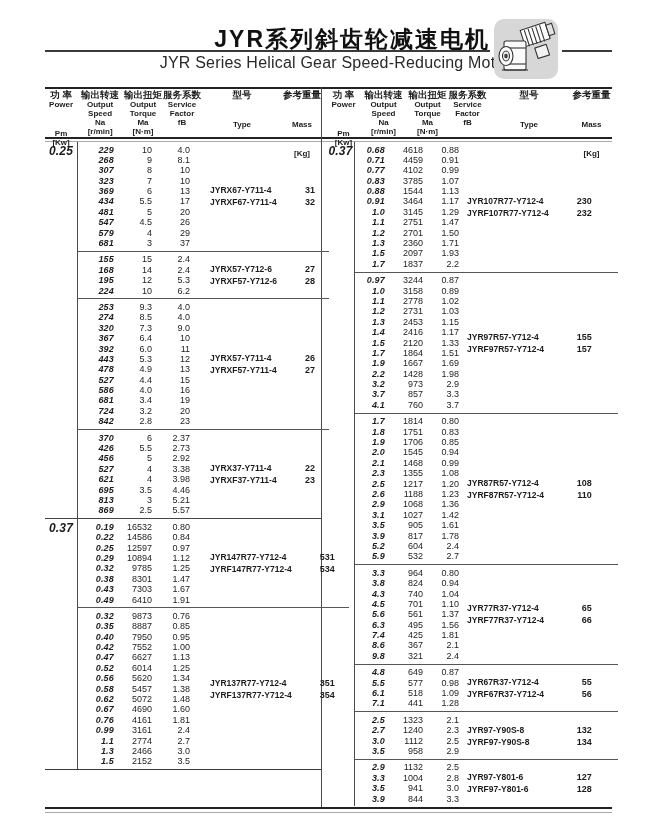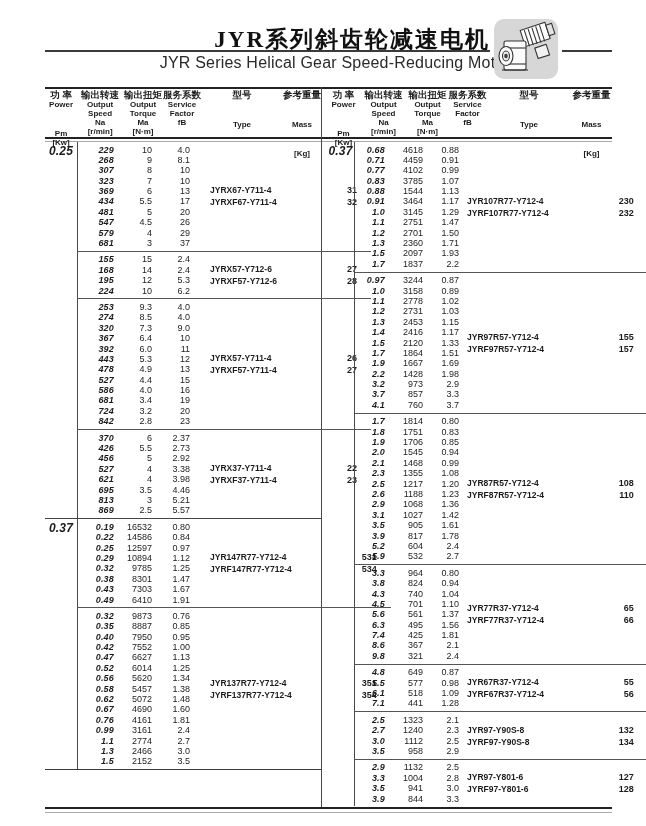--- a/index.html
+++ b/index.html
@@ -6,21 +6,21 @@
   body{
     width:646px;height:826px;background:#ffffff;
     font-family:"Liberation Sans", sans-serif;color:#1c1c1c;
     position:relative;overflow:hidden;
   }
   .page{position:absolute;inset:0;background:#fff;}
 
   
   .title-cn{
     position:absolute;top:24px;left:0;width:490px;text-align:right;
-    font-size:23px;font-weight:bold;letter-spacing:2px;white-space:nowrap;color:#111;font-family:Liberation Serif, serif;
+    font-size:23px;font-weight:bold;letter-spacing:2px;white-space:nowrap;color:#111;
   }
   .title-line-left{position:absolute;top:50px;left:45px;width:445px;height:1.5px;background:#3a3a3a;}
   .subtitle-en{
     position:absolute;top:54px;left:0;width:488px;text-align:right;
     font-size:16px;color:#2a2a2a;letter-spacing:0.2px;margin-left:22px;
   }
   .icon-box{
     position:absolute;left:494px;top:19px;width:64px;height:60px;
     background:#d7d7d7;border-radius:10px;
   }
@@ -71,21 +71,21 @@
   .c-speed{text-align:right;font-weight:bold;font-style:italic;letter-spacing:0.2px;}
   .c-torque,.c-factor{text-align:right;}
   #body-left .c-speed{width:36px;}
   #body-left .c-torque{width:38px;}
   #body-left .c-factor{width:38px;}
   #body-right .c-speed{width:30px;}
   #body-right .c-torque{width:38px;}
   #body-right .c-factor{width:36px;}
 
   .typecol{flex:1;display:flex;flex-direction:column;justify-content:center;gap:2px;}
-  .typeline{display:flex;justify-content:space-between;align-items:baseline;height:10px;line-height:10px;gap:42px;}
+  .typeline{display:flex;justify-content:space-between;align-items:baseline;height:10px;line-height:10px;}
   #body-left .typeline{padding-left:20px;padding-right:14px;}
   #body-right .typeline{padding-left:8px;padding-right:26px;justify-content:space-between;}
   .tname{font-size:8.5px;font-weight:bold;white-space:nowrap;}
   .tmass{font-size:9px;font-weight:bold;margin-left:28px;}
 </style>
 </head>
 <body>
 
 <div class="page">
 

